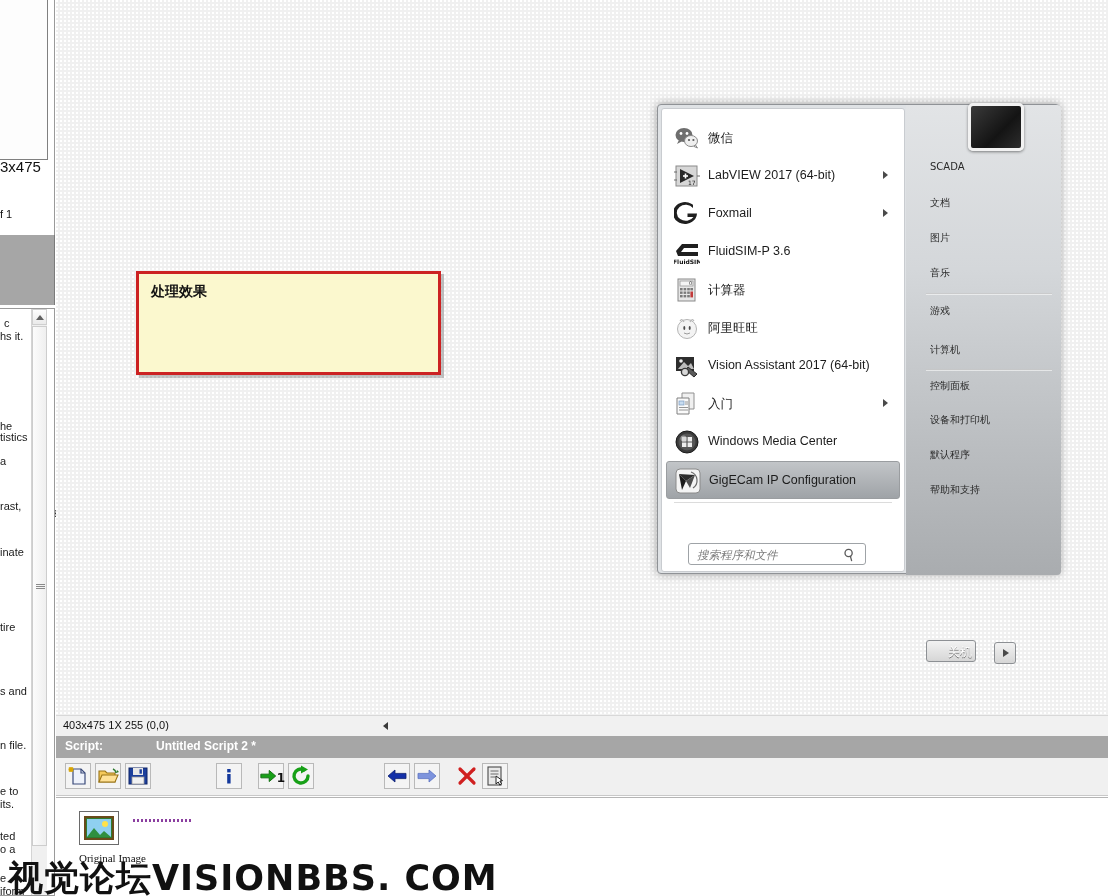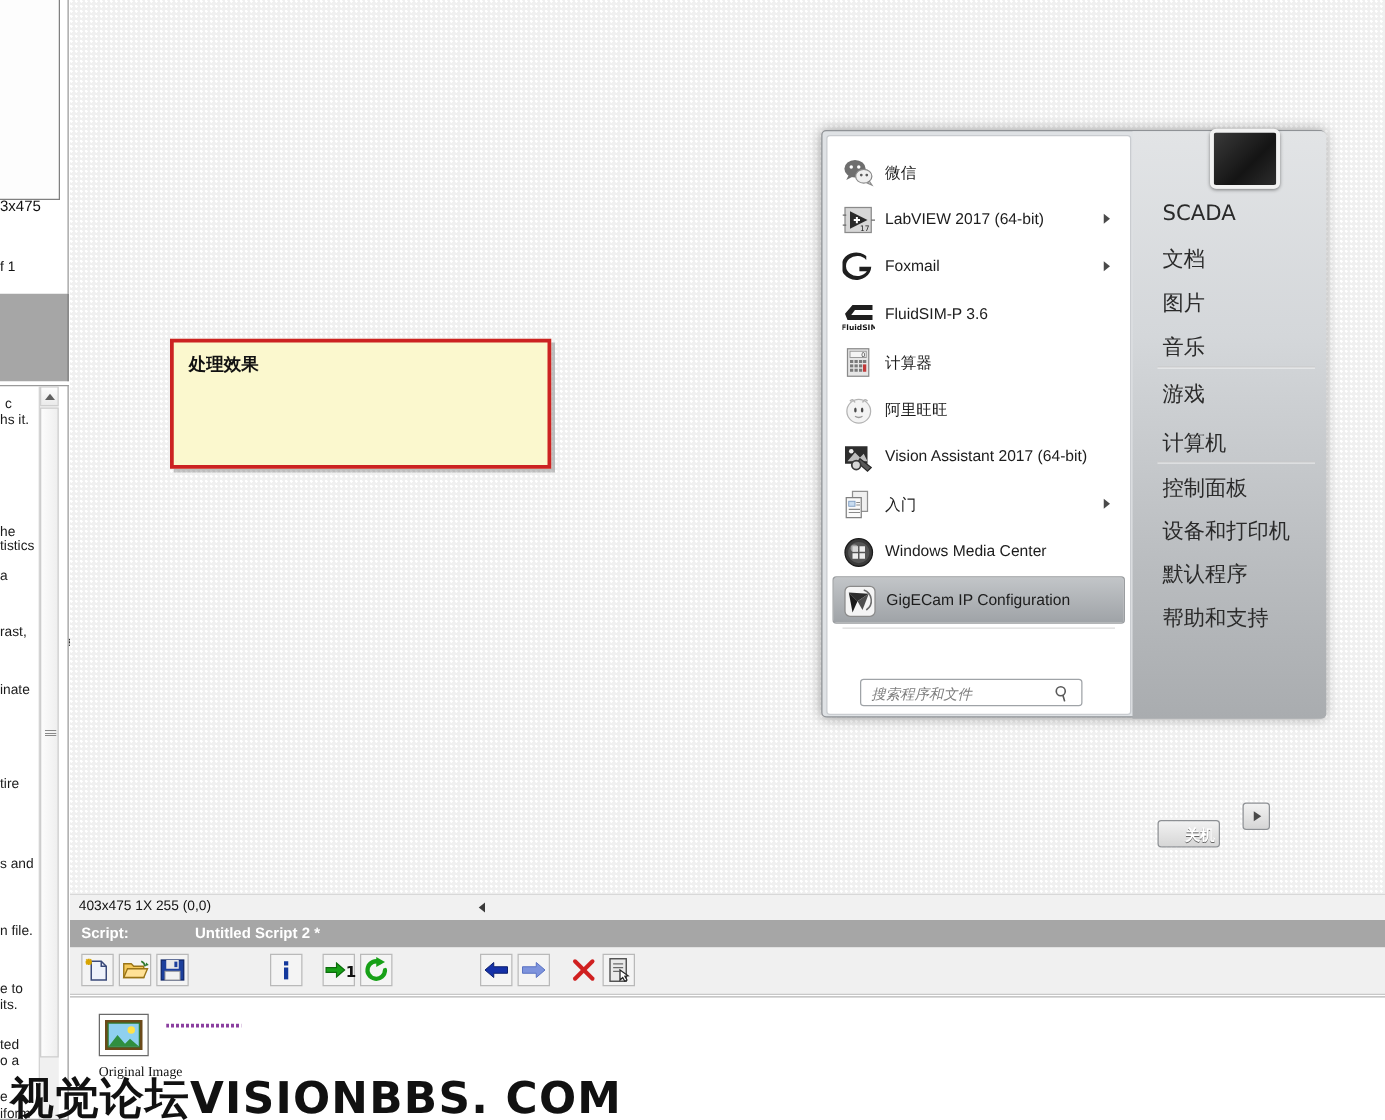--- a/index.html
+++ b/index.html
@@ -14,21 +14,21 @@
     position:absolute;left:56px;top:0;width:1052px;height:715px;
     background-color:#f0f0f0;
     background-image:
       radial-gradient(circle at 1px 1px, #ffffff 1px, rgba(0,0,0,0) 1.2px);
     background-size:4px 4px;
   }
   
   #leftcol{position:absolute;left:0;top:0;width:56px;height:896px;background:#ffffff;overflow:hidden;}
   .lp-box{position:absolute;background:#ffffff;}
   #lp-imgbox{left:-2px;top:-2px;width:48px;height:160px;border:1px solid #808080;background:#fdfdfd;}
-  #lp-dimtext{position:absolute;left:0;top:158px;width:56px;height:20px;font-size:12px;color:#111;}
+  #lp-dimtext{position:absolute;left:0;top:158px;width:56px;height:20px;font-size:15px;color:#111;}
   #lp-ftext{position:absolute;left:0;top:208px;width:56px;height:18px;font-size:11px;color:#111;}
   #lp-whitezone{position:absolute;left:0;top:0;width:55px;height:235px;border-right:1px solid #9a9a9a;box-sizing:border-box;background:transparent;}
   #lp-gray{position:absolute;left:0;top:235px;width:55px;height:70px;background:#a6a6a6;border-right:1px solid #7a7a7a;box-sizing:border-box;}
   #lp-glasses{position:absolute;left:26px;top:256px;width:30px;height:32px;}
   #lp-textpanel{position:absolute;left:0;top:308px;width:55px;height:588px;background:#ffffff;border:1px solid #9a9a9a;border-left:none;box-sizing:border-box;overflow:hidden;}
   .lp-frag{position:absolute;font-size:11px;color:#1a1a1a;white-space:nowrap;line-height:13px;}
   
   #lp-scroll{position:absolute;left:31px;top:309px;width:16px;height:586px;background:#f0f0f0;border-left:1px solid #d4d4d4;box-sizing:border-box;}
   #lp-scroll-up{position:absolute;left:0;top:0;width:15px;height:16px;background:linear-gradient(#fdfdfd,#eaeaea);border:1px solid #cfcfcf;box-sizing:border-box;}
   #lp-scroll-thumb{position:absolute;left:0;top:17px;width:15px;height:520px;background:linear-gradient(to right,#fcfcfc,#efefef);border:1px solid #cdcdcd;box-sizing:border-box;}
@@ -87,27 +87,27 @@
   #sm-divider{position:absolute;left:12px;top:393px;width:218px;height:1px;background:#dcdcdc;}
   #sm-search{position:absolute;left:26px;top:434px;width:178px;height:22px;
     background:#ffffff;border:1px solid #9fa3a7;border-radius:3px;box-sizing:border-box;}
   #sm-search-text{position:absolute;left:8px;top:4px;font-size:11.5px;color:#7d7d7d;font-style:italic;
     font-family:"DejaVu Sans",sans-serif;}
   #sm-search-ico{position:absolute;right:8px;top:4px;}
   #sm-userpic{position:absolute;left:310px;top:-2px;width:56px;height:48px;
     background:linear-gradient(135deg,#3a3a3a,#141414 60%,#2d2d2d);
     border:3px solid #f2f2f2;border-radius:5px;box-sizing:border-box;
     box-shadow:0 1px 3px rgba(0,0,0,.45);}
-  .sm-rlink{position:absolute;left:272px;font-size:17px;color:#2a2a2a;white-space:nowrap;
+  .sm-rlink{position:absolute;left:272px;font-size:10px;color:#2a2a2a;white-space:nowrap;
     font-family:"DejaVu Sans",sans-serif;}
   .sm-rsep{position:absolute;left:268px;width:126px;height:1px;background:rgba(255,255,255,.55);
     border-top:1px solid rgba(120,120,120,.28);}
-  #sm-shutdown{position:absolute;left:268px;top:551px;width:50px;height:22px;
+  #sm-shutdown{position:absolute;left:268px;top:535px;width:50px;height:22px;
     background:linear-gradient(to bottom,#f2f2f2,#d6d6d6);border:1px solid #8d9094;border-radius:3px;
-    box-sizing:border-box;font-weight:bold;}
+    box-sizing:border-box;}
   #sm-shutdown-lbl{position:absolute;left:0;top:3px;width:66px;text-align:center;font-size:12px;color:#ffffff;
     text-shadow:0 1px 0 #666;font-family:"DejaVu Sans",sans-serif;}
   #sm-shutdown-arrow{position:absolute;left:336px;top:537px;width:22px;height:22px;
     background:linear-gradient(to bottom,#f2f2f2,#d6d6d6);border:1px solid #8d9094;border-radius:3px;
     box-sizing:border-box;}
   .tri-right-sm{position:absolute;left:8px;top:6px;width:0;height:0;
     border-top:4px solid transparent;border-bottom:4px solid transparent;border-left:6px solid #4a4a4a;}
 </style>
 </head>
 <body>

